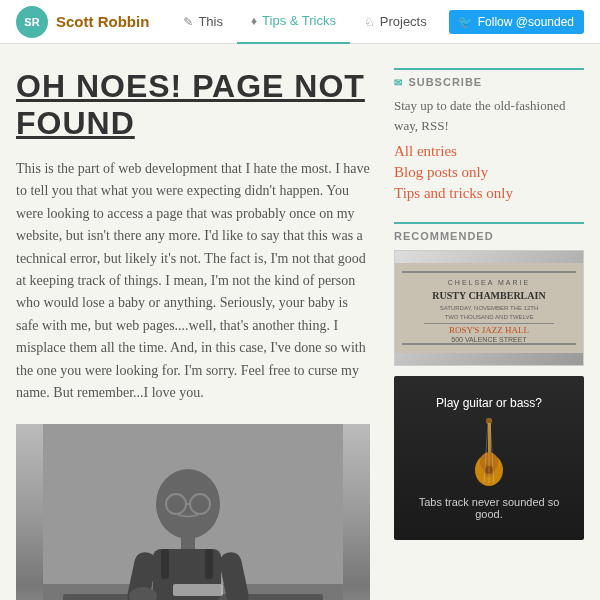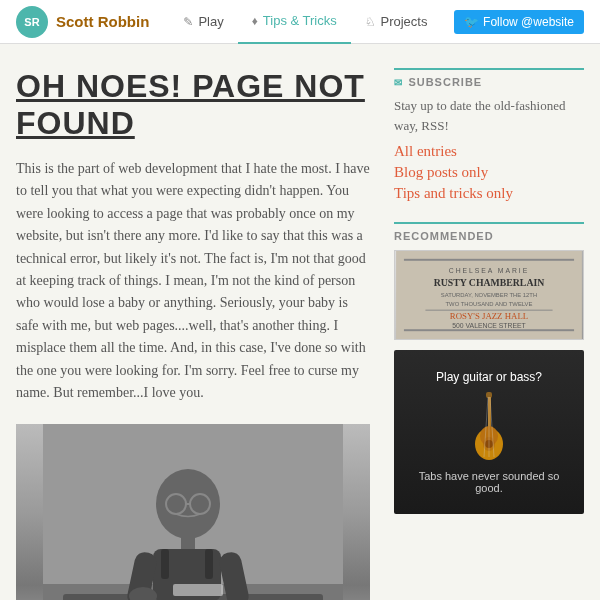--- a/index.html
+++ b/index.html
@@ -168,21 +168,21 @@
       display: block;
       font-size: 15px;
       color: #e05c3a;
       text-decoration: none;
       margin-bottom: 4px;
     }
 
     
     #recommended-img {
       width: 100%;
-      height: 90px;
+      height: 116px;
       background: linear-gradient(135deg, #ddd 0%, #bbb 50%, #999 100%);
       margin-bottom: 10px;
       position: relative;
       overflow: hidden;
       border: 1px solid #ccc;
     }
     .rec-img-text {
       position: absolute;
       inset: 0;
       display: flex;
@@ -222,34 +222,34 @@
 <body>
 
 <header id="header">
   <div id="logo-area">
     <div id="logo-circle">SR</div>
     <span id="site-name">Scott Robbin</span>
   </div>
   <nav>
     <a class="nav-item">
       <span class="nav-icon">✎</span>
-      <span>Play</span>
+      <span>This</span>
     </a>
     <a class="nav-item active">
       <span class="nav-icon">♦</span>
       <span>Tips &amp; Tricks</span>
     </a>
     <a class="nav-item">
       <span class="nav-icon">♘</span>
       <span>Projects</span>
     </a>
   </nav>
   <button id="follow-btn">
     <span>🐦</span>
-    <span>Follow @website</span>
+    <span>Follow @sounded</span>
   </button>
 </header>
 
 <div id="main-wrapper">
   <div id="content">
     <h1 id="page-title">OH NOES! PAGE NOT FOUND</h1>
     <p id="page-text">This is the part of web development that I hate the most. I have to tell you that what you were expecting didn't happen. You were looking to access a page that was probably once on my website, but isn't there any more. I'd like to say that this was a technical error, but likely it's not. The fact is, I'm not that good at keeping track of things. I mean, I'm not the kind of person who would lose a baby or anything. Seriously, your baby is safe with me, but web pages....well, that's another thing. I misplace them all the time. And, in this case, I've done so with the one you were looking for. I'm sorry. Feel free to curse my name. But remember...I love you.</p>
     <div id="404-image">
       <div id="img-placeholder">
 
@@ -332,17 +332,17 @@
             <ellipse cx="25" cy="44" rx="9" ry="10" fill="#b87010"></ellipse>
             <ellipse cx="25" cy="52" rx="6" ry="7" fill="#a86010" opacity="0.5"></ellipse>
 
             <ellipse cx="25" cy="52" rx="4" ry="4" fill="#8a4a08"></ellipse>
 
             <line x1="24" y1="5" x2="20" y2="65" stroke="#ddd" stroke-width="0.5" opacity="0.6"></line>
             <line x1="25" y1="5" x2="25" y2="65" stroke="#ddd" stroke-width="0.5" opacity="0.6"></line>
             <line x1="26" y1="5" x2="30" y2="65" stroke="#ddd" stroke-width="0.5" opacity="0.6"></line>
           </svg>
         </div>
-        <p class="guitar-ad-subtitle">Tabs have never sounded so good.</p>
+        <p class="guitar-ad-subtitle">Tabs track never sounded so good.</p>
       </div>
     </div>
   </aside>
 </div>
 
 </body></html>

